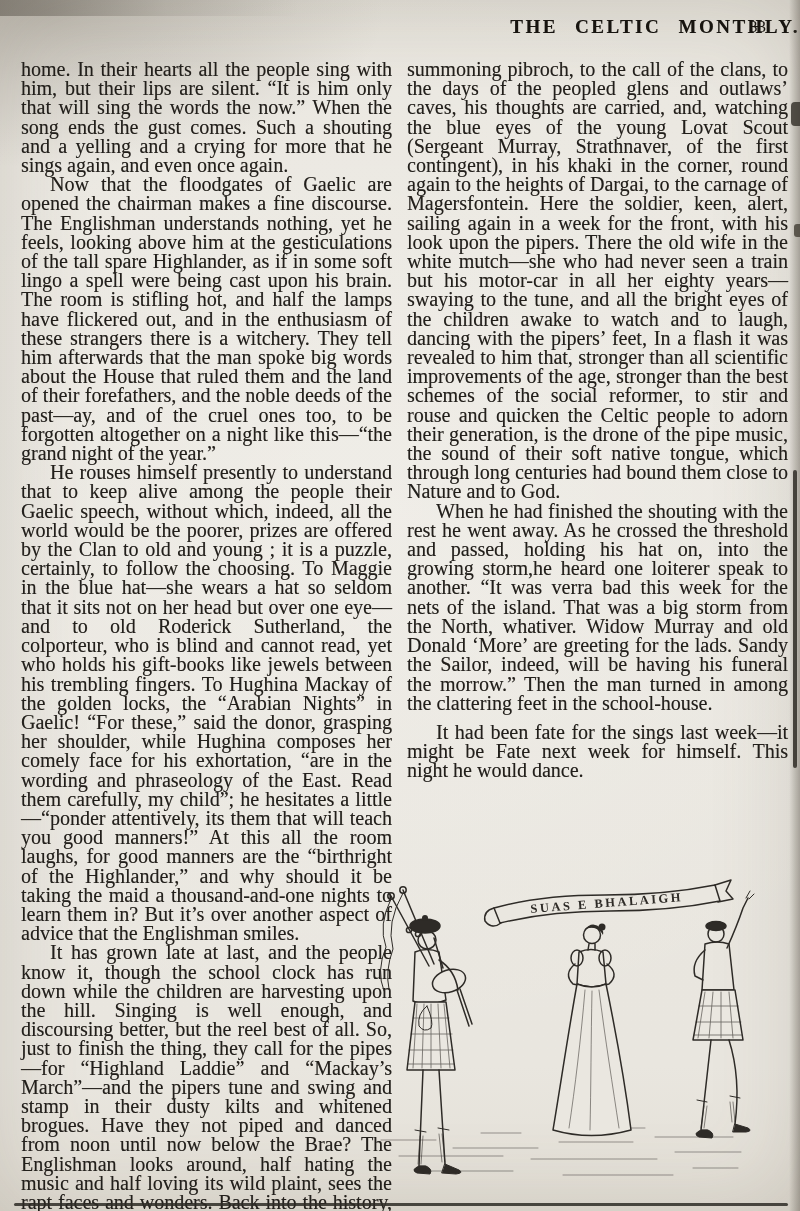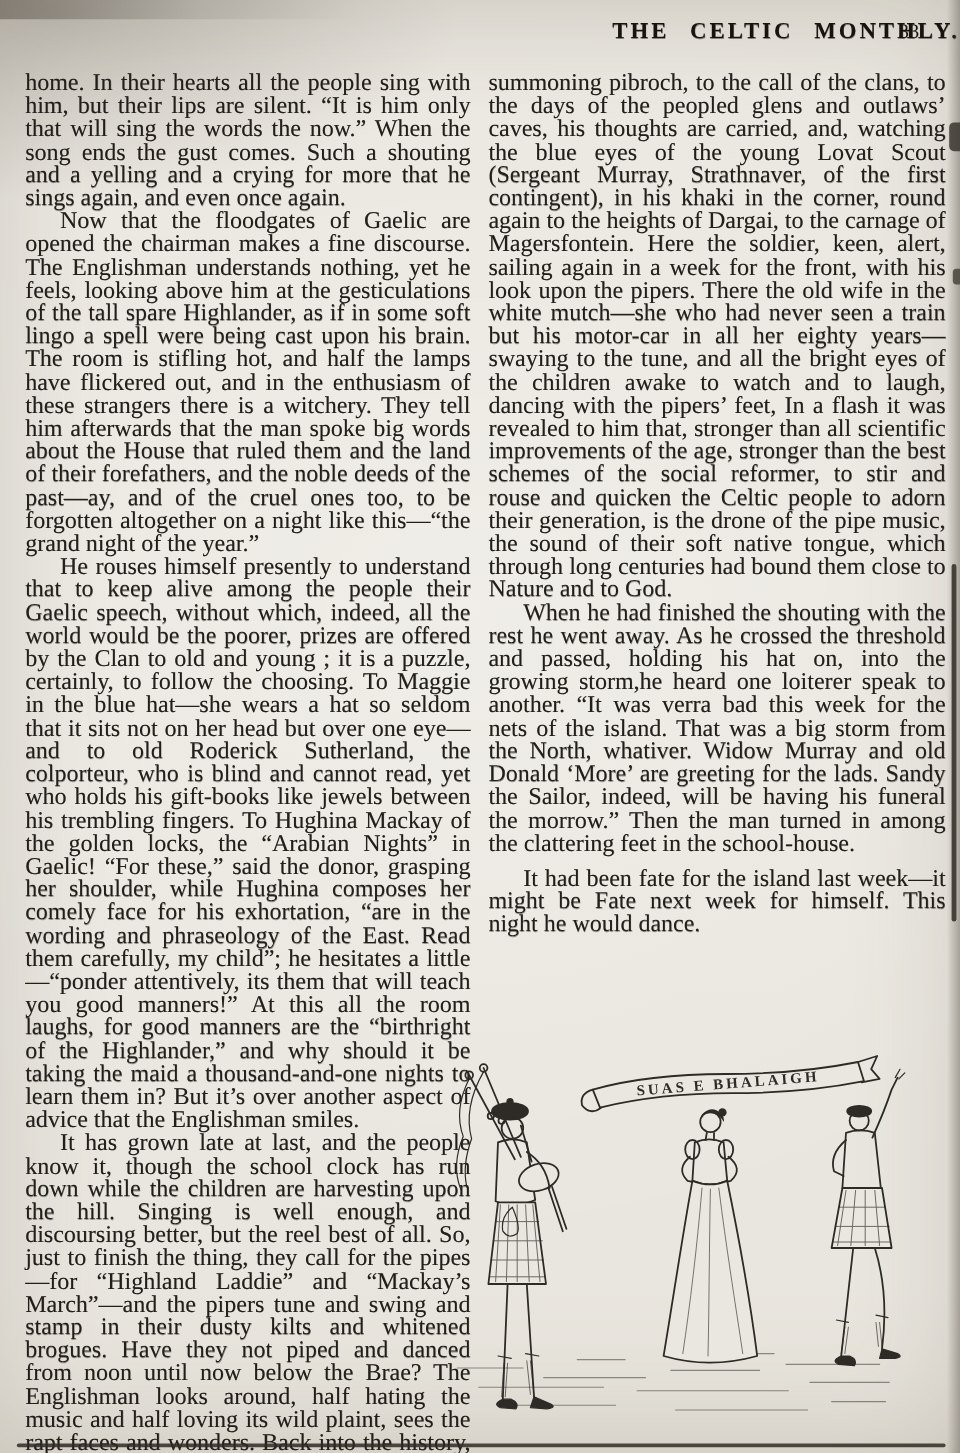--- a/index.html
+++ b/index.html
@@ -81,21 +81,21 @@
   <div class="columns">
     <div class="col col-left">
       <p class="cont">home. In their hearts all the people sing with him, but their lips are silent. “It is him only that will sing the words the now.” When the song ends the gust comes. Such a shouting and a yelling and a crying for more that he sings again, and even once again.</p>
       <p>Now that the floodgates of Gaelic are opened the chairman makes a fine discourse. The Englishman understands nothing, yet he feels, looking above him at the gesticulations of the tall spare Highlander, as if in some soft lingo a spell were being cast upon his brain. The room is stifling hot, and half the lamps have flickered out, and in the enthusiasm of these strangers there is a witchery. They tell him afterwards that the man spoke big words about the House that ruled them and the land of their forefathers, and the noble deeds of the past—ay, and of the cruel ones too, to be forgotten altogether on a night like this—“the grand night of the year.”</p>
       <p>He rouses himself presently to understand that to keep alive among the people their Gaelic speech, without which, indeed, all the world would be the poorer, prizes are offered by the Clan to old and young ; it is a puzzle, certainly, to follow the choosing. To Maggie in the blue hat—she wears a hat so seldom that it sits not on her head but over one eye—and to old Roderick Sutherland, the colporteur, who is blind and cannot read, yet who holds his gift-books like jewels between his trembling fingers. To Hughina Mackay of the golden locks, the “Arabian Nights” in Gaelic! “For these,” said the donor, grasping her shoulder, while Hughina composes her comely face for his exhortation, “are in the wording and phraseology of the East. Read them carefully, my child”; he hesitates a little—“ponder attentively, its them that will teach you good manners!” At this all the room laughs, for good manners are the “birthright of the Highlander,” and why should it be taking the maid a thousand-and-one nights to learn them in? But it’s over another aspect of advice that the Englishman smiles.</p>
       <p>It has grown late at last, and the people know it, though the school clock has run down while the children are harvesting upon the hill. Singing is well enough, and discoursing better, but the reel best of all. So, just to finish the thing, they call for the pipes—for “Highland Laddie” and “Mackay’s March”—and the pipers tune and swing and stamp in their dusty kilts and whitened brogues. Have they not piped and danced from noon until now below the Brae? The Englishman looks around, half hating the music and half loving its wild plaint, sees the rapt faces and wonders. Back into the history, to the</p>
     </div>
     <div class="col col-right">
       <p class="cont">summoning pibroch, to the call of the clans, to the days of the peopled glens and outlaws’ caves, his thoughts are carried, and, watching the blue eyes of the young Lovat Scout (Sergeant Murray, Strathnaver, of the first contingent), in his khaki in the corner, round again to the heights of Dargai, to the carnage of Magersfontein. Here the soldier, keen, alert, sailing again in a week for the front, with his look upon the pipers. There the old wife in the white mutch—she who had never seen a train but his motor-car in all her eighty years—swaying to the tune, and all the bright eyes of the children awake to watch and to laugh, dancing with the pipers’ feet, In a flash it was revealed to him that, stronger than all scientific improvements of the age, stronger than the best schemes of the social reformer, to stir and rouse and quicken the Celtic people to adorn their generation, is the drone of the pipe music, the sound of their soft native tongue, which through long centuries had bound them close to Nature and to God.</p>
       <p>When he had finished the shouting with the rest he went away. As he crossed the threshold and passed, holding his hat on, into the growing storm,he heard one loiterer speak to another. “It was verra bad this week for the nets of the island. That was a big storm from the North, whativer. Widow Murray and old Donald ‘More’ are greeting for the lads. Sandy the Sailor, indeed, will be having his funeral the morrow.” Then the man turned in among the clattering feet in the school-house.</p>
-      <p class="gap">It had been fate for the island last week—it might be Fate next week for himself. This night he would dance.</p>
+      <p class="gap">It had been fate for the sings last week—it might be Fate next week for himself. This night he would dance.</p>
     </div>
   </div>
 
   <div class="illustration">
     <svg viewBox="0 0 425 330" width="425" height="330">
 
       <g stroke="#2e2b27" fill="none" stroke-width="0.9" opacity="0.5" stroke-linecap="round">
         <path d="M18,262 h55 M90,270 h85 M196,264 h74 M292,259 h78 M36,278 h104 M168,281 h126 M312,274 h66 M60,293 h90 M200,297 h110 M118,255 h40 M252,250 h30 M330,290 h45"></path>
       </g>
 

